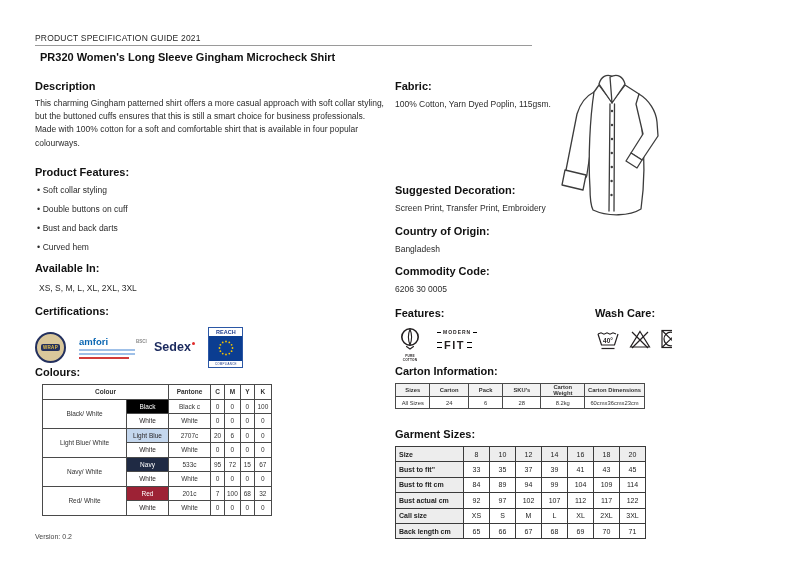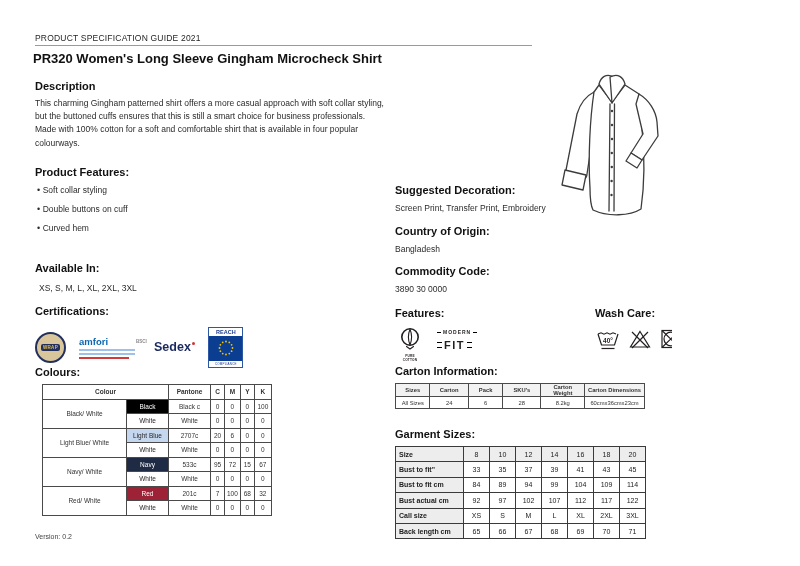--- a/index.html
+++ b/index.html
@@ -3,21 +3,21 @@
 <meta charset="utf-8">
 <style>
   html,body{margin:0;padding:0;background:#ffffff;}
   body{font-family:"Liberation Sans",sans-serif;color:#231f20;}
   .page{position:relative;width:672px;height:566px;background:#fff;overflow:hidden;}
   .abs{position:absolute;}
 
   
   .doc-title{left:35px;top:33px;font-size:8.5px;color:#262626;letter-spacing:.2px;}
   .header-rule{left:35px;top:45px;width:497px;border-top:1px solid #9a9a9a;height:0;}
-  .page-title{left:33px;top:51px;font-size:13px;font-weight:700;color:#111;}
+  .page-title{left:40px;top:51px;font-size:11px;font-weight:700;color:#111;}
   .premier{left:729px;top:28px;width:50px;height:20px;}
   .premier .sq{position:absolute;}
   .sq1{width:5px;height:5px;left:1px;top:2px;background:#1e3c8c;}
   .sq2{width:3px;height:3px;left:8px;top:0;background:#5b82c4;}
   .sq3{width:2px;height:2px;left:41px;top:1px;background:#a9bede;}
   .premier-text{position:absolute;left:0;top:8px;font-size:6.5px;font-weight:700;color:#1e3c8c;letter-spacing:.6px;}
 
   
   .sec-h{font-size:11px;font-weight:700;color:#111;}
   .body-t{font-size:8.5px;line-height:1.55;color:#2b2b2b;}
@@ -122,20 +122,21 @@
   <div class="abs desc-block">
     <div class="sec-h">Description</div>
     <div class="body-t">This charming Gingham patterned shirt offers a more casual approach with soft collar styling, but the buttoned cuffs ensures that this is still a smart choice for business professionals. Made with 100% cotton for a soft and comfortable shirt that is available in four popular colourways.</div>
   </div>
 
   <div class="abs feat-block">
     <div class="sec-h">Product Features:</div>
     <ul class="feat-list">
       <li>Soft collar styling</li>
       <li>Double buttons on cuff</li>
+      <li>Bust and back darts</li>
       <li>Curved hem</li>
     </ul>
   </div>
 
   <div class="abs avail-block">
     <div class="sec-h">Available In:</div>
     <div class="body-t">XS, S, M, L, XL, 2XL, 3XL</div>
   </div>
 
   <div class="abs certs-block">
@@ -270,20 +271,24 @@
           <td>White</td>
           <td>0</td>
           <td>0</td>
           <td>0</td>
           <td>0</td>
         </tr>
       </tbody>
     </table>
   </div>
 
+  <div class="abs fabric-block">
+    <div class="sec-h">Fabric:</div>
+    <div class="body-t">100% Cotton, Yarn Dyed Poplin, 115gsm.</div>
+  </div>
 
   <div class="abs shirt-wrap">
     <svg width="248" height="182" viewBox="0 0 248 182" fill="none" stroke="#3c3c3c" stroke-width="1.3" stroke-linejoin="round" stroke-linecap="round">
 
       <path fill="#ffffff" d="M200,34 C210,38 216,46 219,56 L230,112 C230,115 229,117 226,118 L214,121 C211,121 209,119 209,116 L202,72 Z"></path>
       <path fill="#ffffff" d="M231,112 L210,117 L213,132 L234,127 Z"></path>
       <path fill="#ffffff" d="M160,34 C151,41 145,49 143,58 L141,72 L157,100 L168,93 L155,74 L162,48 Z"></path>
       <path fill="#ffffff" d="M157,100 L168,93 L173,101 L162,108 Z"></path>
       <path fill="#ffffff" d="M160,34 L155,70 C152,100 153,130 155,151 C166,158 190,159 203,152 C205,148 206,142 206,130 C208,100 206,60 202,34 L186,27 L178,29 L170,27 Z"></path>
       <path fill="#ffffff" d="M168,28 C168,21 188,21 188,28 C182,32 174,32 168,28 Z"></path>
@@ -314,21 +319,21 @@
     <div class="body-t">Screen Print, Transfer Print, Embroidery</div>
   </div>
 
   <div class="abs coo-block">
     <div class="sec-h">Country of Origin:</div>
     <div class="body-t">Bangladesh</div>
   </div>
 
   <div class="abs comm-block">
     <div class="sec-h">Commodity Code:</div>
-    <div class="body-t">3890 30 0000</div>
+    <div class="body-t">6206 30 0005</div>
   </div>
 
   <div class="abs features-block">
     <div class="sec-h">Features:</div>
     <div class="features-icons">
       <div class="pure-cotton">
         <svg width="26" height="24" viewBox="0 0 26 24" fill="none" stroke="#231f20" stroke-width="1.6" stroke-linecap="round">
           <circle cx="13" cy="11" r="8.2"></circle>
           <path d="M13,3.2 C11,8 11,14 13,19 M13,3.2 C15,8 15,14 13,19" stroke-width="1.1"></path>
           <path d="M9.5,20.5 L13,23 L16.5,20.5" stroke-width="1.1"></path>

